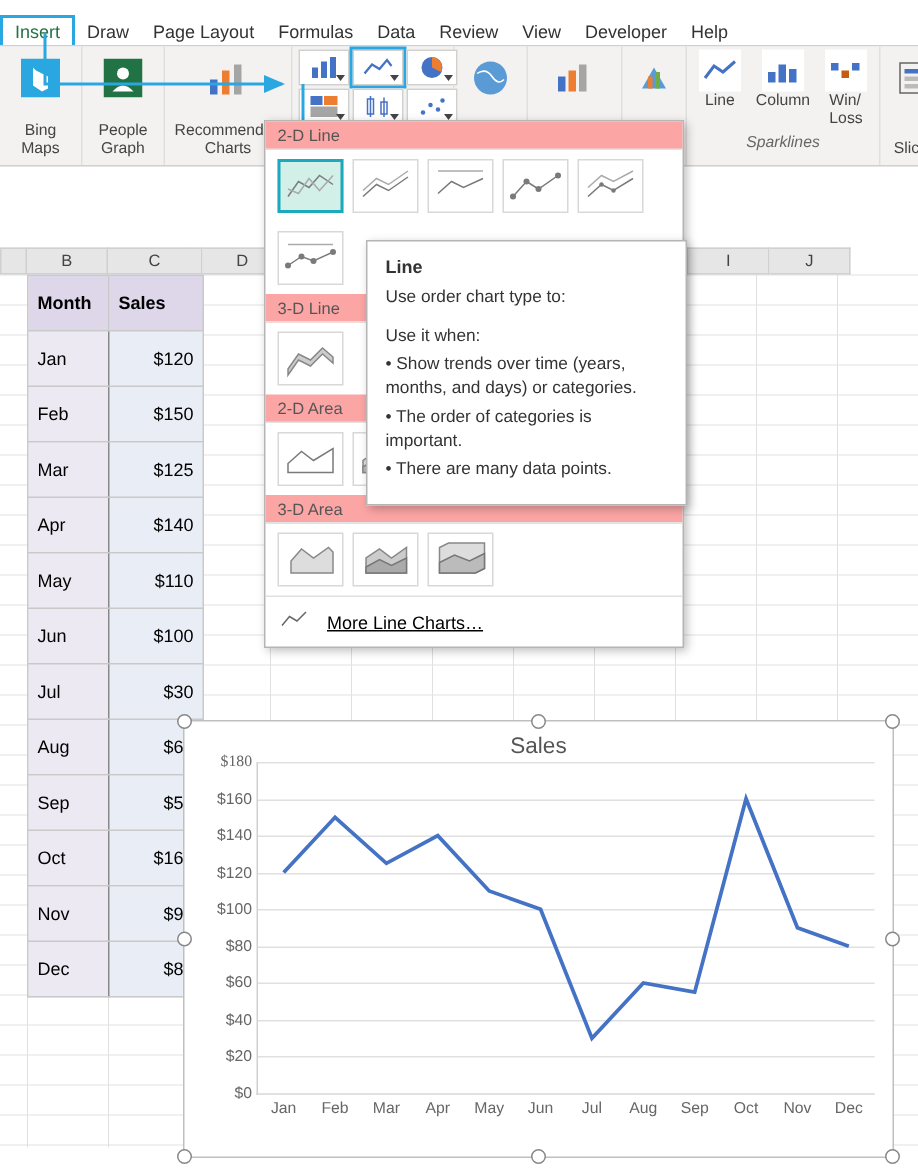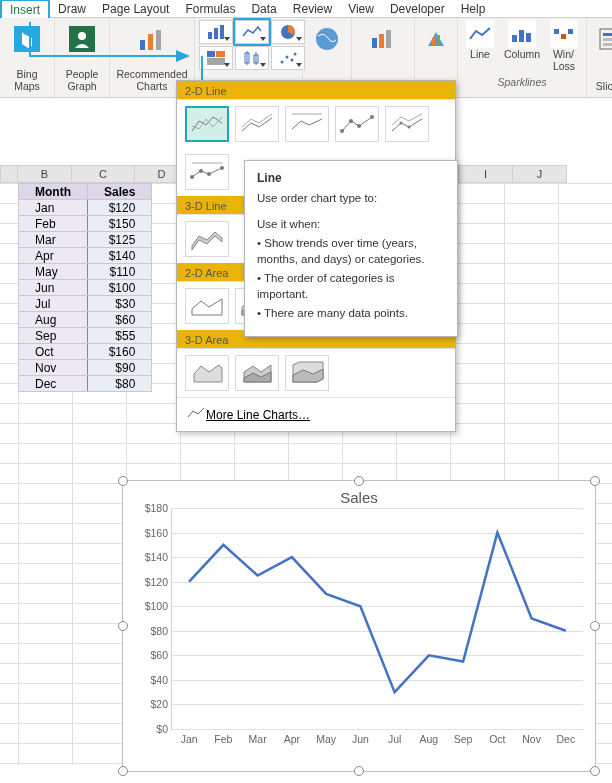--- a/index.html
+++ b/index.html
@@ -1,19 +1,19 @@
 <!DOCTYPE html>
 <html><head>
 <meta charset="utf-8">
 <style>
   * { box-sizing: border-box; margin: 0; padding: 0; font-family: "Segoe UI", Arial, sans-serif; }
   body { width: 612px; height: 783px; background: #fff; position: relative; overflow: hidden; }
 
   
-  .tabs { display: flex; height: 18px; border-bottom: 1px solid #d0d0d0; font-size: 12px; color: #333; align-items: center; }
+  .tabs { display: flex; height: 31px; border-bottom: 1px solid #d0d0d0; font-size: 12px; color: #333; align-items: flex-end; }
   .tab { padding: 2px 8px; cursor: pointer; }
   .tab.active { color: #217346; border: 2px solid #2aa6e0; border-bottom: none; background: #fff; }
 
   
   .ribbon { display: flex; height: 80px; background: #f3f2f1; border-bottom: 1px solid #d0d0d0; font-size: 10.5px; color: #444; position: relative; }
   .group { display: flex; flex-direction: column; align-items: center; padding: 4px 4px 0 4px; border-right: 1px solid #e0dfde; justify-content: center; }
   .big-btn { display: flex; flex-direction: column; align-items: center; width: 46px; height: 74px; justify-content: space-between; padding: 2px 0 4px 0; cursor: pointer; }
   .big-btn .ic { width: 28px; height: 28px; display: flex; align-items: center; justify-content: center; }
   .big-btn span { text-align: center; line-height: 1.1; }
   .charts-group { display: flex; flex-direction: column; padding: 2px 4px 0; border-right: 1px solid #e0dfde; width: 108px; }
@@ -30,35 +30,35 @@
   
   .arrow { position: absolute; pointer-events: none; }
   .arrow svg { overflow: visible; }
 
   
   .sheet { position: absolute; top: 165px; left: 0; width: 612px; }
   .colhdr { display: flex; height: 18px; font-size: 11px; color: #444; }
   .ch { border: 1px solid #d0d0d0; border-left: none; background: #e6e6e6; text-align: center; line-height: 17px; }
   .ch.first { border-left: 1px solid #d0d0d0; width: 18px; }
   .data-table { border-collapse: collapse; font-size: 12px; margin-left: 18px; }
-  .data-table th, .data-table td { border: 1px solid #c9c9c9; height: 16px; padding: 0 16px; }
+  .data-table th, .data-table td { border: 1px solid #c9c9c9; height: 37px; padding: 0 6px; }
   .data-table th { background: #ddd7e9; font-weight: 600; text-align: left; }
   .data-table td.m { background: #ece9f2; border-right-color: #888; }
   .data-table td.s { background: #e9edf5; text-align: right; }
   .grid-bg { position: absolute; top: 0; left: 0; width: 612px; height: 600px; z-index: -1;
     background-image: linear-gradient(#e0e0e0 1px, transparent 1px), linear-gradient(90deg, #e0e0e0 1px, transparent 1px);
     background-size: 54px 20px; background-position: 18px 18px; }
 
   
   .dropdown { position: absolute; top: 80px; left: 176px; width: 280px; background: #fff; border: 1px solid #b5b5b5; box-shadow: 2px 2px 6px rgba(0,0,0,0.25); font-size: 12px; z-index: 10; }
-  .dd-section { padding: 4px 8px 2px; color: #555; background: #eab308; border-bottom: 1px solid #e3e3e3; font-size: 11px; }
+  .dd-section { padding: 4px 8px 2px; color: #555; background: #fca5a5; border-bottom: 1px solid #e3e3e3; font-size: 11px; }
   .dd-row { display: flex; gap: 6px; padding: 6px 8px; }
   .dd-item { width: 44px; height: 36px; border: 1px solid #d8d8d8; background: #fff; display: flex; align-items: center; justify-content: center; cursor: pointer; }
   .dd-item.sel { border: 2px solid #1ca8bd; background: #d2f0e8; }
-  .dd-more { padding: 8px 10px; border-top: 1px solid #e0e0e0; display: flex; align-items: center; gap: 1px; cursor: pointer; }
+  .dd-more { padding: 8px 10px; border-top: 1px solid #e0e0e0; display: flex; align-items: center; gap: 13px; cursor: pointer; }
   .tooltip { position: absolute; top: 160px; left: 244px; width: 214px; background: #fff; border: 1px solid #b5b5b5; box-shadow: 2px 2px 6px rgba(0,0,0,0.25); padding: 10px 12px; z-index: 11; font-size: 11.5px; color: #333; }
   .tooltip h4 { font-size: 12px; font-weight: 600; margin-bottom: 6px; }
   .tooltip p { margin: 4px 0; line-height: 1.35; }
 
   
   .chart-box { position: absolute; top: 480px; left: 122px; width: 474px; height: 292px; background: #fff; border: 1px solid #bfbfbf; }
   .handle { position: absolute; width: 10px; height: 10px; background: #fff; border: 1px solid #888; border-radius: 50%; }
   .chart-title { text-align: center; font-size: 15px; color: #555; padding: 8px 0 2px; }
   .plot { position: relative; margin: 0 12px 4px 48px; height: 222px; border-left: 1px solid #d0d0d0; border-bottom: 1px solid #d0d0d0; }
   .ytick { position: absolute; right: 100%; width: 42px; text-align: right; font-size: 10.5px; color: #666; padding-right: 4px; transform: translateY(-50%); }
@@ -479,21 +479,21 @@
       <div class="ytick" style="top: 122.778px;">$80</div>
       <div class="grid-line" style="top: 98.2222px;"></div>
       <div class="ytick" style="top: 98.2222px;">$100</div>
       <div class="grid-line" style="top: 73.6667px;"></div>
       <div class="ytick" style="top: 73.6667px;">$120</div>
       <div class="grid-line" style="top: 49.1111px;"></div>
       <div class="ytick" style="top: 49.1111px;">$140</div>
       <div class="grid-line" style="top: 24.5556px;"></div>
       <div class="ytick" style="top: 24.5556px;">$160</div>
       <div class="grid-line" style="top: 0px;"></div>
-      <div class="ytick" style="top: 0px;">$180</div>
+      <div class="ytick" style="top: 0px; font-family: Liberation Serif, serif;">$180</div>
       <div class="xtick" style="left: 17.125px;">Jan</div>
       <div class="xtick" style="left: 51.375px;">Feb</div>
       <div class="xtick" style="left: 85.625px;">Mar</div>
       <div class="xtick" style="left: 119.875px;">Apr</div>
       <div class="xtick" style="left: 154.125px;">May</div>
       <div class="xtick" style="left: 188.375px;">Jun</div>
       <div class="xtick" style="left: 222.625px;">Jul</div>
       <div class="xtick" style="left: 256.875px;">Aug</div>
       <div class="xtick" style="left: 291.125px;">Sep</div>
       <div class="xtick" style="left: 325.375px;">Oct</div>

